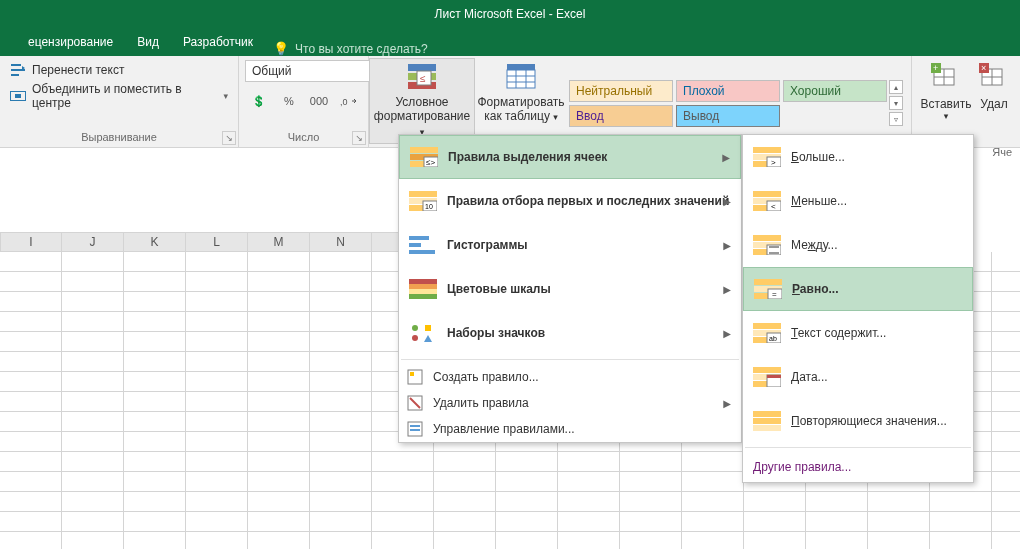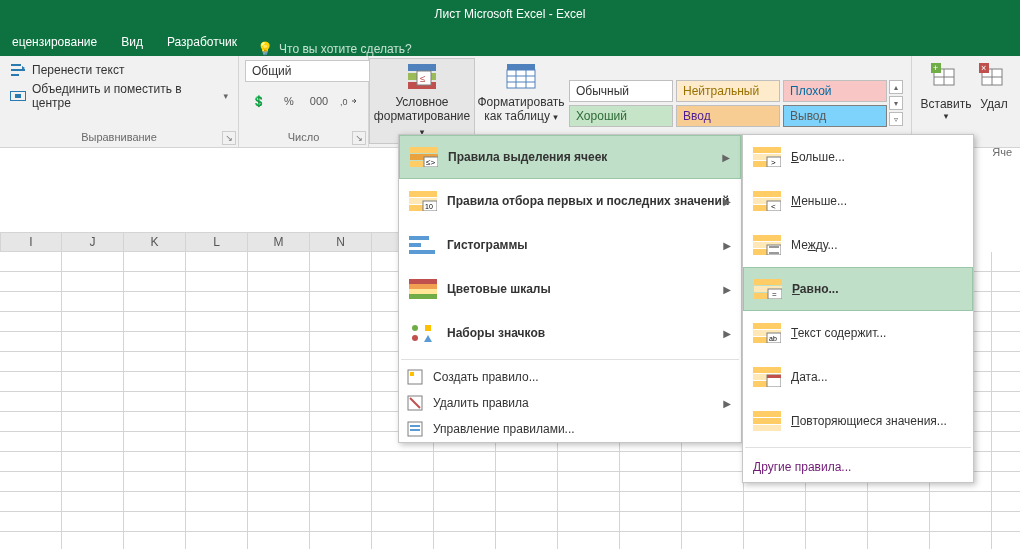--- a/index.html
+++ b/index.html
@@ -1,19 +1,19 @@
 <!DOCTYPE html>
 <html><head>
 <meta charset="utf-8">
 <style>
 * { box-sizing: border-box; margin: 0; padding: 0; font-family: "Segoe UI", Tahoma, sans-serif; }
 body { background: #fff; width: 1020px; height: 549px; overflow: hidden; position: relative; color: #333; }
 
 .titlebar { background: #0e7240; height: 27px; display:flex; align-items:center; justify-content:center; color:#fff; font-size:12px; }
-.tabbar { background: #0e7240; height: 29px; display:flex; align-items:flex-end; padding-left:0; color:#fff; font-size:12px; position:relative;}
+.tabbar { background: #0e7240; height: 29px; display:flex; align-items:flex-end; padding-left:16px; color:#fff; font-size:12px; position:relative;}
 .tab { height:100%; padding:0 12px; display:flex; align-items:center; cursor:pointer; }
 .tabbar .tell-me { margin-left:8px; display:flex; align-items:center; gap:6px; color:#c4e2d2; }
 .bulb { font-size:13px; color:#c4e2d2; }
 
 .ribbon { background:#f1f1f1; border-bottom:1px solid #d4d4d4; height:92px; display:flex; align-items:stretch; position:relative; }
 .group { border-right:1px solid #d4d4d4; display:flex; flex-direction:column; justify-content:space-between; padding:4px 6px 2px; position:relative;}
 .group-content { display:flex; gap:4px; align-items:flex-start; flex:1;}
 .group-label { text-align:center; font-size:11px; color:#6a6a6a; padding-bottom:2px;}
 
 .stack { display:flex; flex-direction:column; }
@@ -181,23 +181,20 @@
               <line x1="1" y1="21" x2="29" y2="21" stroke="#4f81bd"></line>
               <line x1="10" y1="3" x2="10" y2="27" stroke="#4f81bd"></line>
               <line x1="20" y1="3" x2="20" y2="27" stroke="#4f81bd"></line>
             </svg>
         </span>
         <span>Форматировать</span>
         <span><span>как таблицу</span> <span style="font-size:9px">▾</span></span>
       </div>
       <div style="display:flex; align-items:center; padding:4px 4px 0 2px;">
         <div class="styles-grid">
-          <div class="style-cell s-normal">
-              <span>Обычный</span>
-            </div>
           <div class="style-cell s-neutral">
               <span>Нейтральный</span>
             </div>
           <div class="style-cell s-bad">
               <span>Плохой</span>
             </div>
           <div class="style-cell s-good">
               <span>Хороший</span>
             </div>
           <div class="style-cell s-input">

